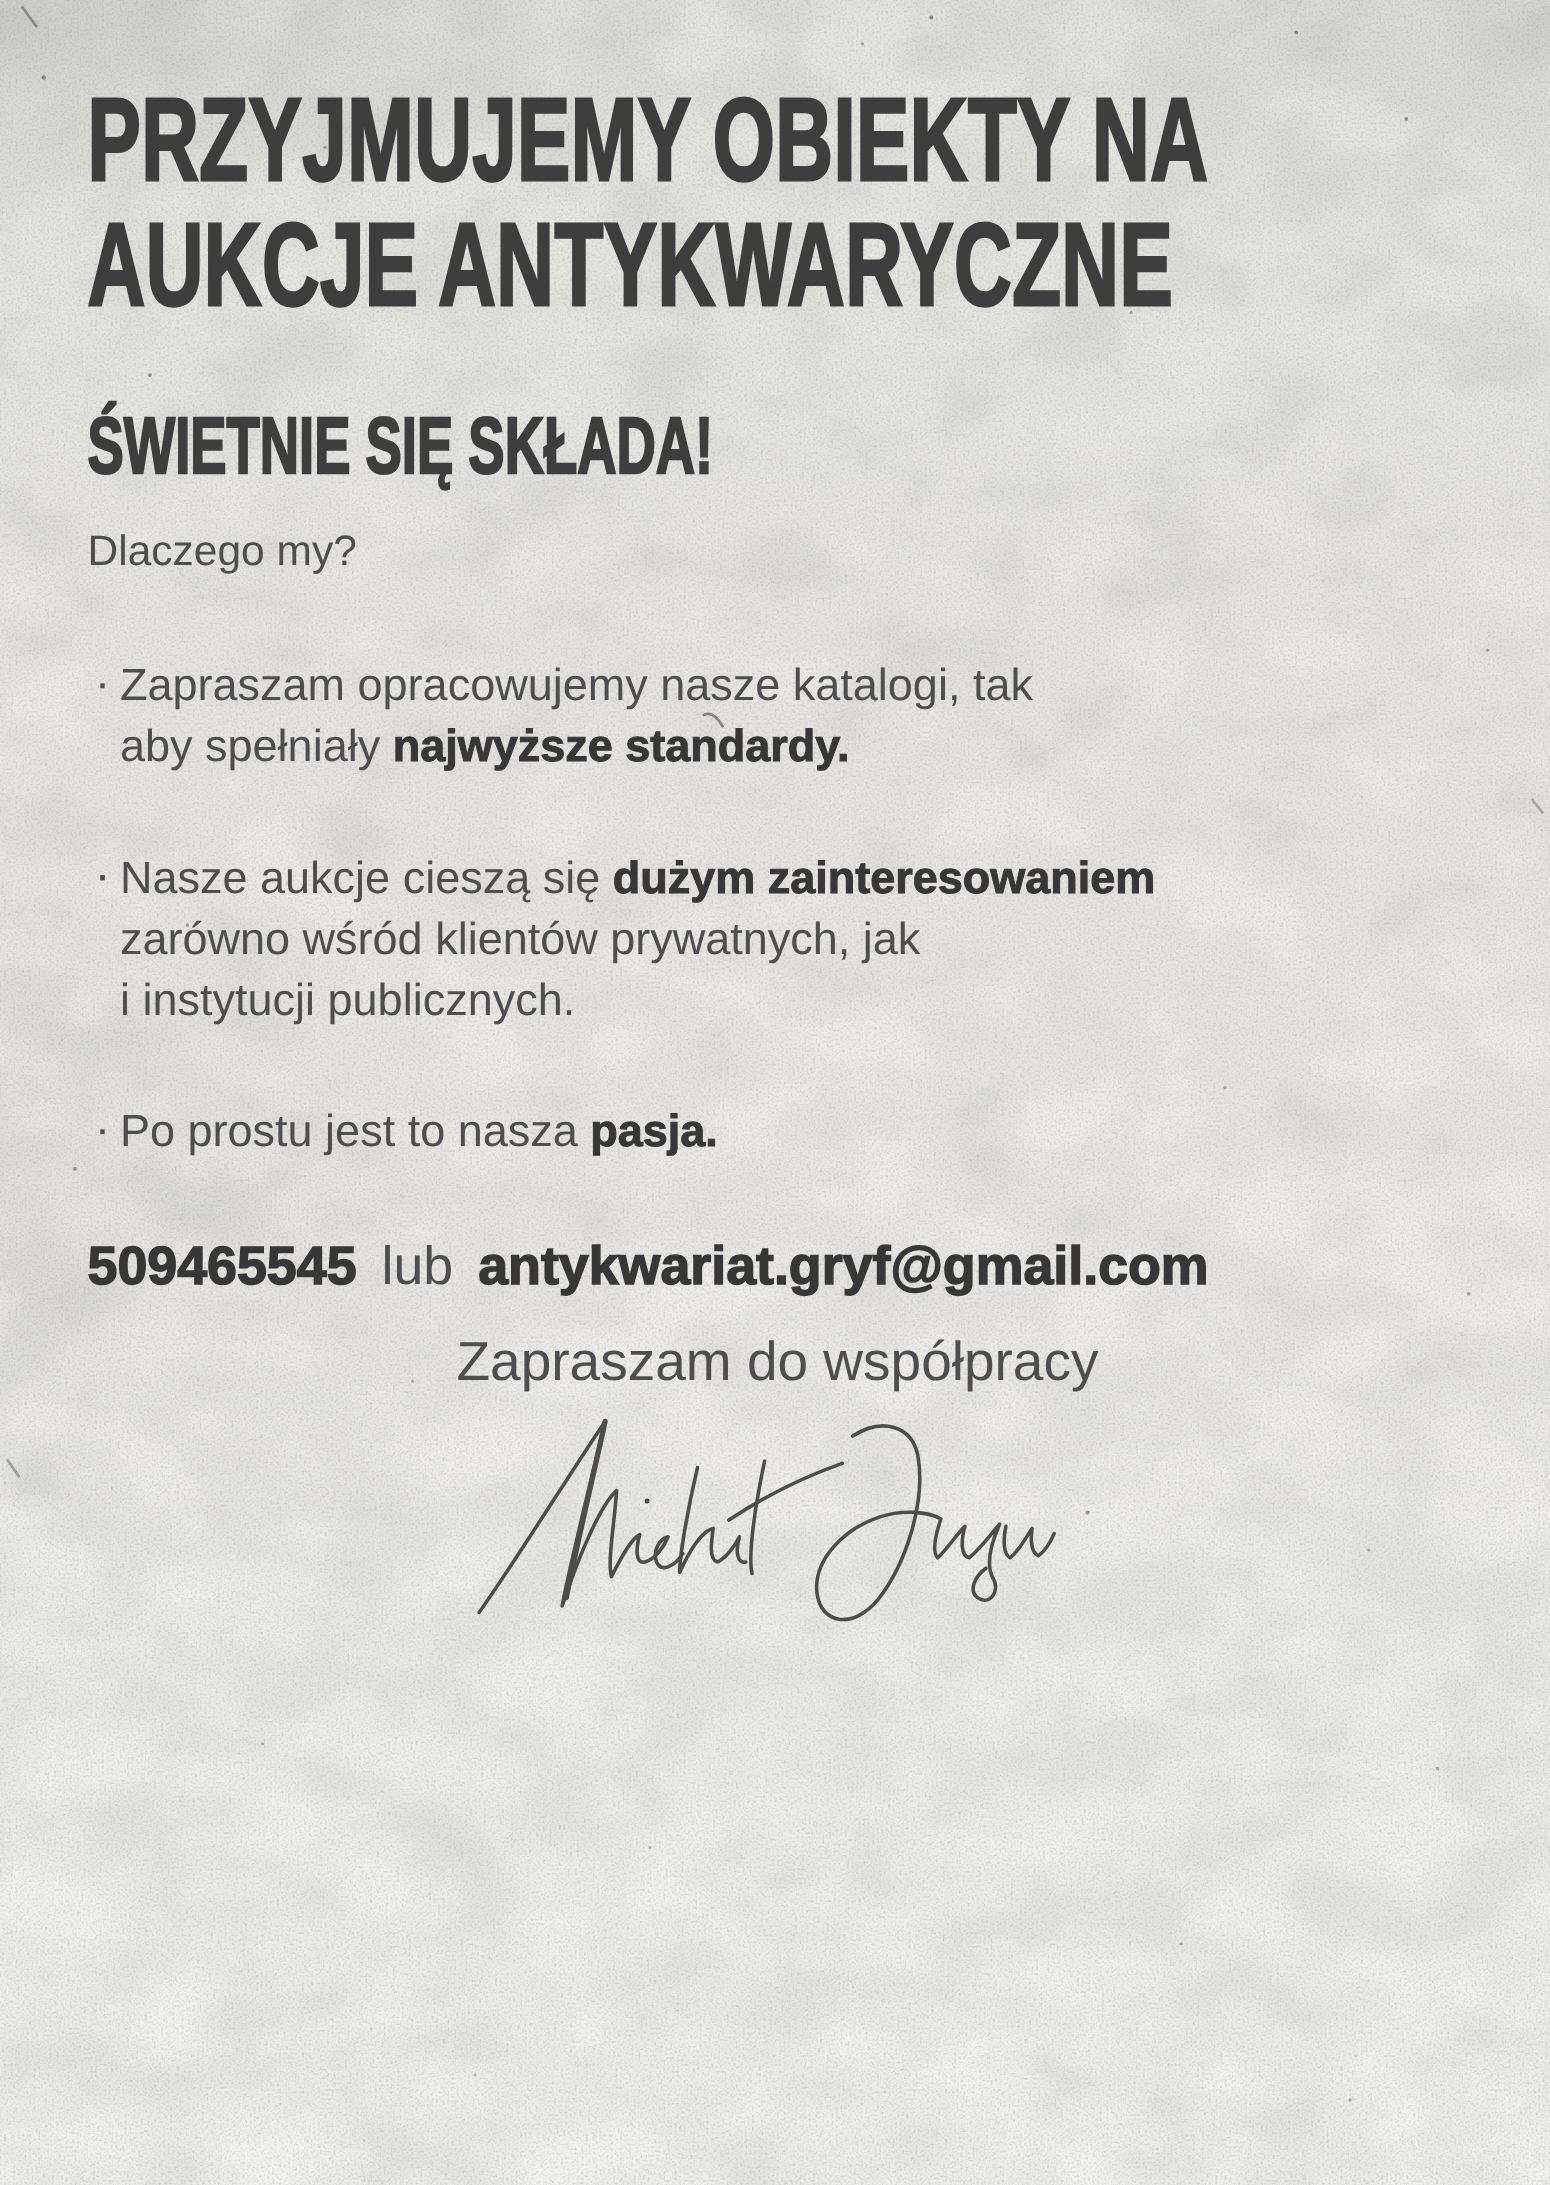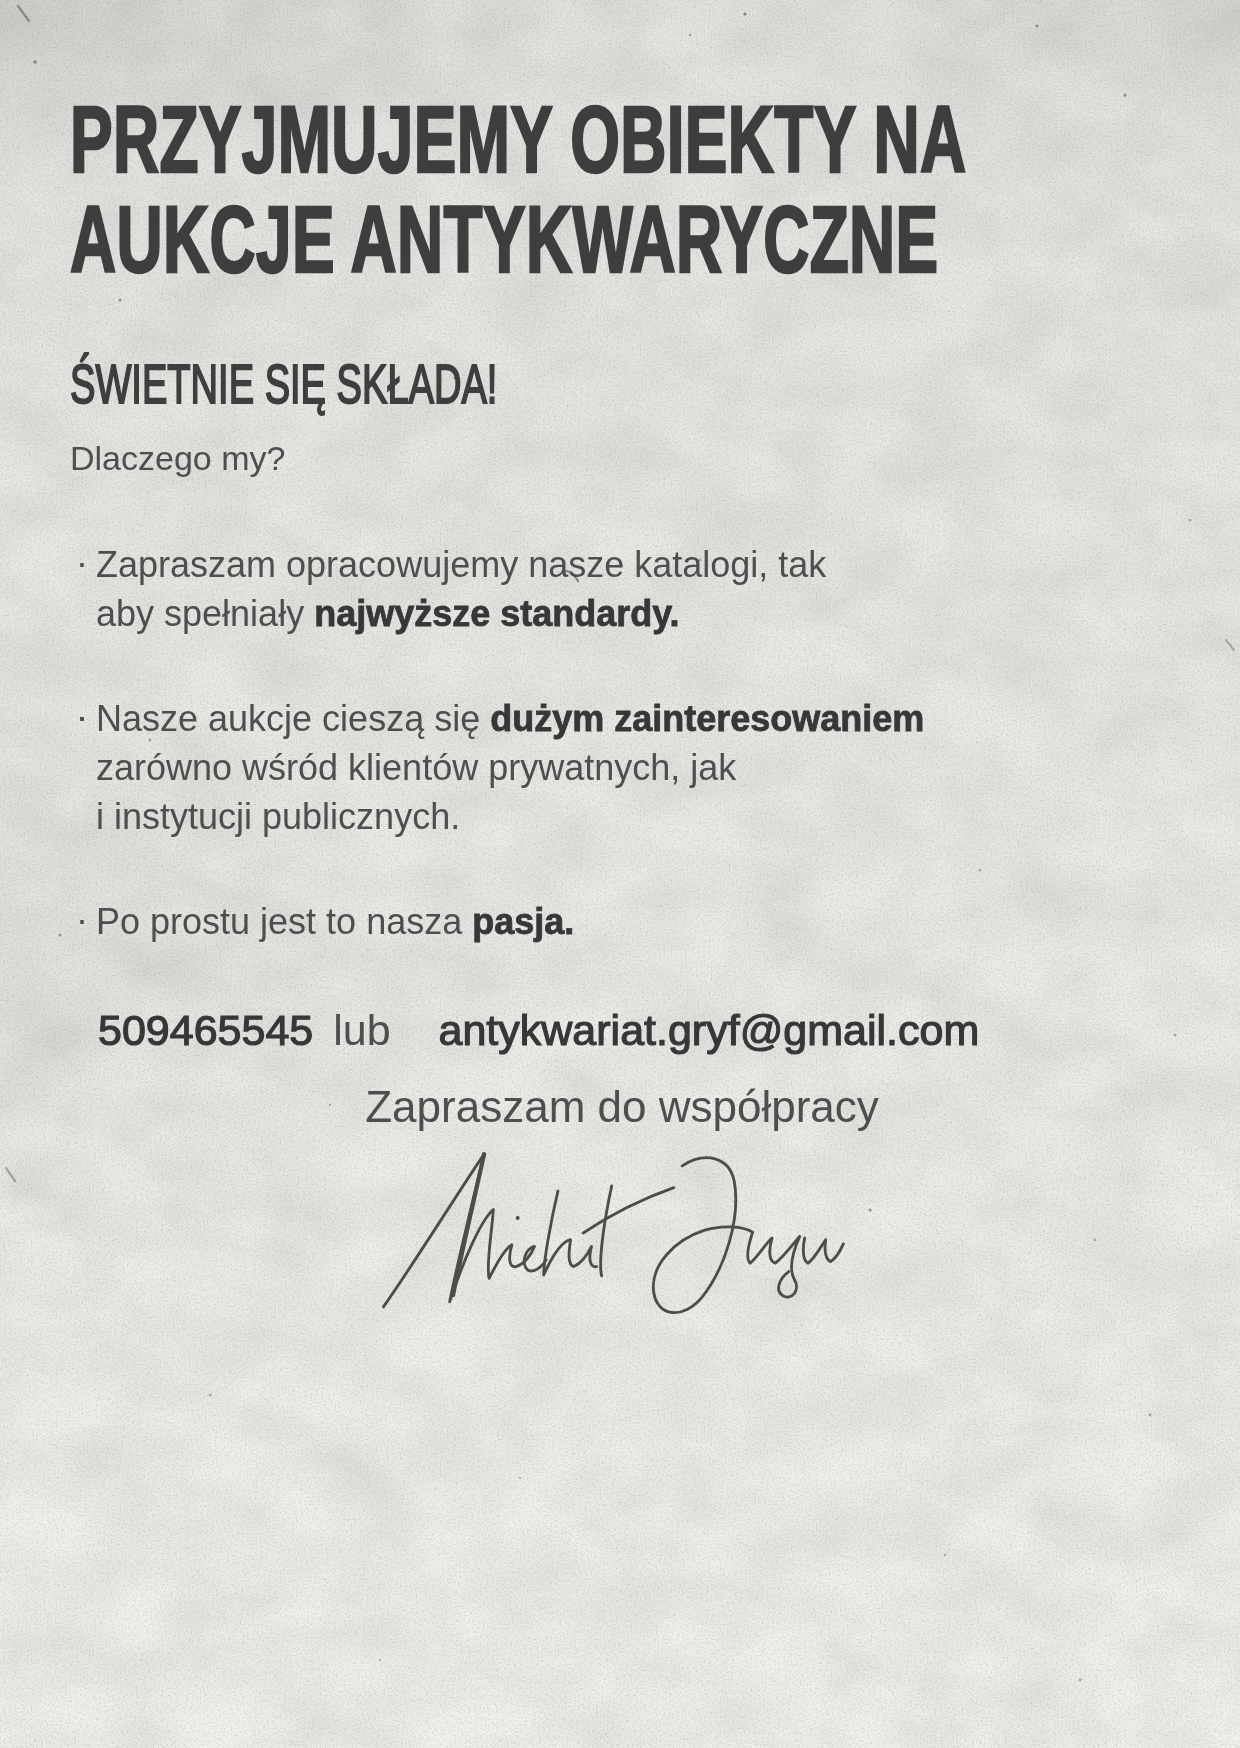--- a/index.html
+++ b/index.html
@@ -24,42 +24,42 @@
   .texture{position:absolute;inset:0;pointer-events:none;}
   .vignette{
     position:absolute;inset:0;pointer-events:none;
     background:
       radial-gradient(1100px 320px at 0% 0%, rgba(70,70,66,0.10), transparent 60%),
       radial-gradient(900px 260px at 100% 0%, rgba(70,70,66,0.07), transparent 60%),
       radial-gradient(700px 500px at 0% 55%, rgba(70,70,66,0.05), transparent 65%);
   }
   .content{
     position:absolute;inset:0;
-    padding:90px 66px 0 70px;
+    padding:62px 66px 0 70px;
     color:var(--ink-light);
   }
   .condensed{
     display:block;
     transform:scaleX(0.68);
     transform-origin:0 50%;
     white-space:nowrap;
   }
   h1{
     margin:0 0 50px 0;
     font-size:94px;line-height:100px;
     font-weight:700;color:var(--ink);
     -webkit-text-stroke:2.5px var(--ink);
     letter-spacing:0.5px;
   }
   .intro{margin:0 0 16px 0;font-size:35px;line-height:48px;color:var(--ink-light);}
   .intro .line{display:block;white-space:nowrap;}
   h2{
-    margin:0 0 8px 0;
-    font-size:56px;line-height:88px;
-    font-weight:400;color:var(--ink);
+    margin:0 0 19px 0;
+    font-size:64px;line-height:88px;
+    font-weight:700;color:var(--ink);
     -webkit-text-stroke:2px var(--ink);
   }
   .sub{margin:0 0 76px 0;font-size:42px;line-height:52px;white-space:nowrap;}
   .question{margin:0 0 60px 0;font-size:34px;line-height:44px;}
   .reasons{margin:0;}
   .bullet{
     position:relative;
     padding-left:26px;
     margin:0 0 56px 0;
     font-size:36px;line-height:49px;
@@ -69,21 +69,21 @@
     font-size:36px;color:var(--ink-light);
   }
   .bullet-text{white-space:pre-line;}
   .bullet-text .strong{
     font-weight:700;color:var(--ink-bold);
     -webkit-text-stroke:0.8px var(--ink-bold);
   }
   .contact-label{margin:70px 0 4px 0;font-size:41px;line-height:52px;white-space:nowrap;}
   .contact-line{margin:0 0 23px 0;font-size:43px;line-height:56px;white-space:nowrap;}
   .contact-line .b{
-    font-weight:400;color:var(--ink-bold);margin-left:28px;
+    font-weight:700;color:var(--ink-bold);
     -webkit-text-stroke:1.2px var(--ink-bold);
   }
   .contact-line .sep{margin:0 8px;color:var(--ink-light);}
   .closing{margin:0;font-size:44px;line-height:52px;text-align:center;}
   .signature{
     margin:6px auto 0;
     width:470px;
     transform:translateX(-12px);
   }
   .signature svg{display:block;width:100%;height:auto;}

